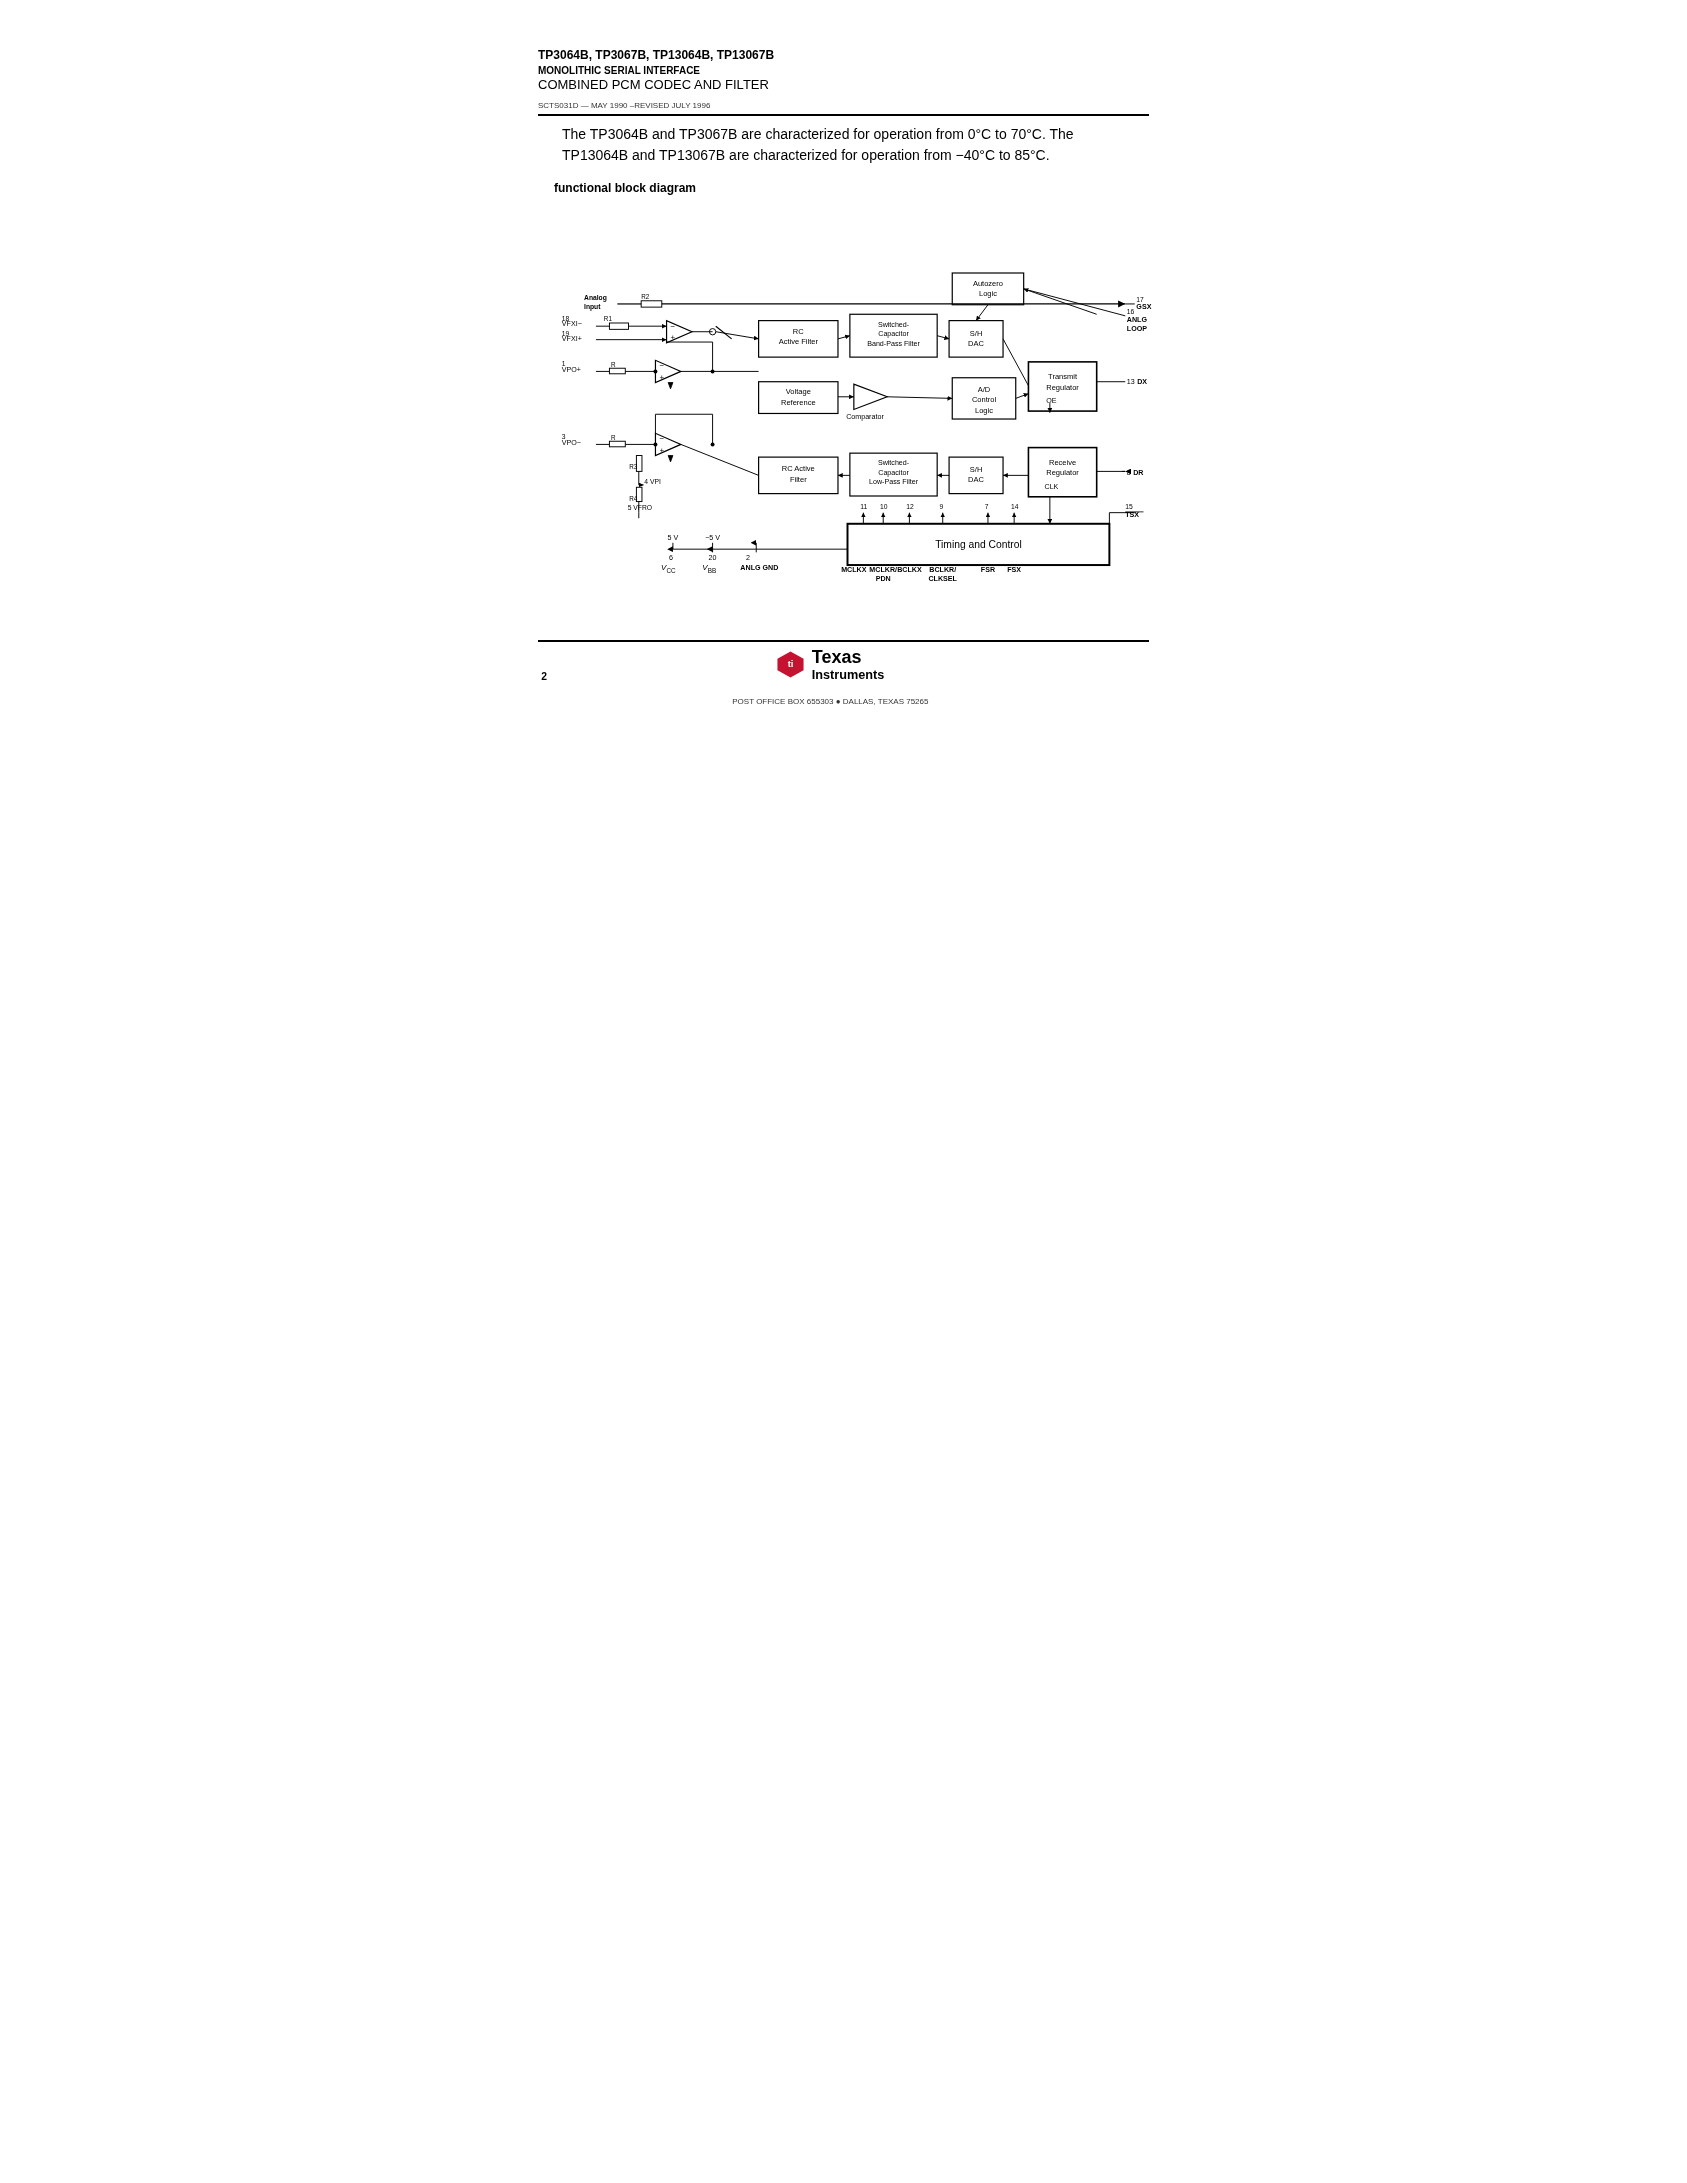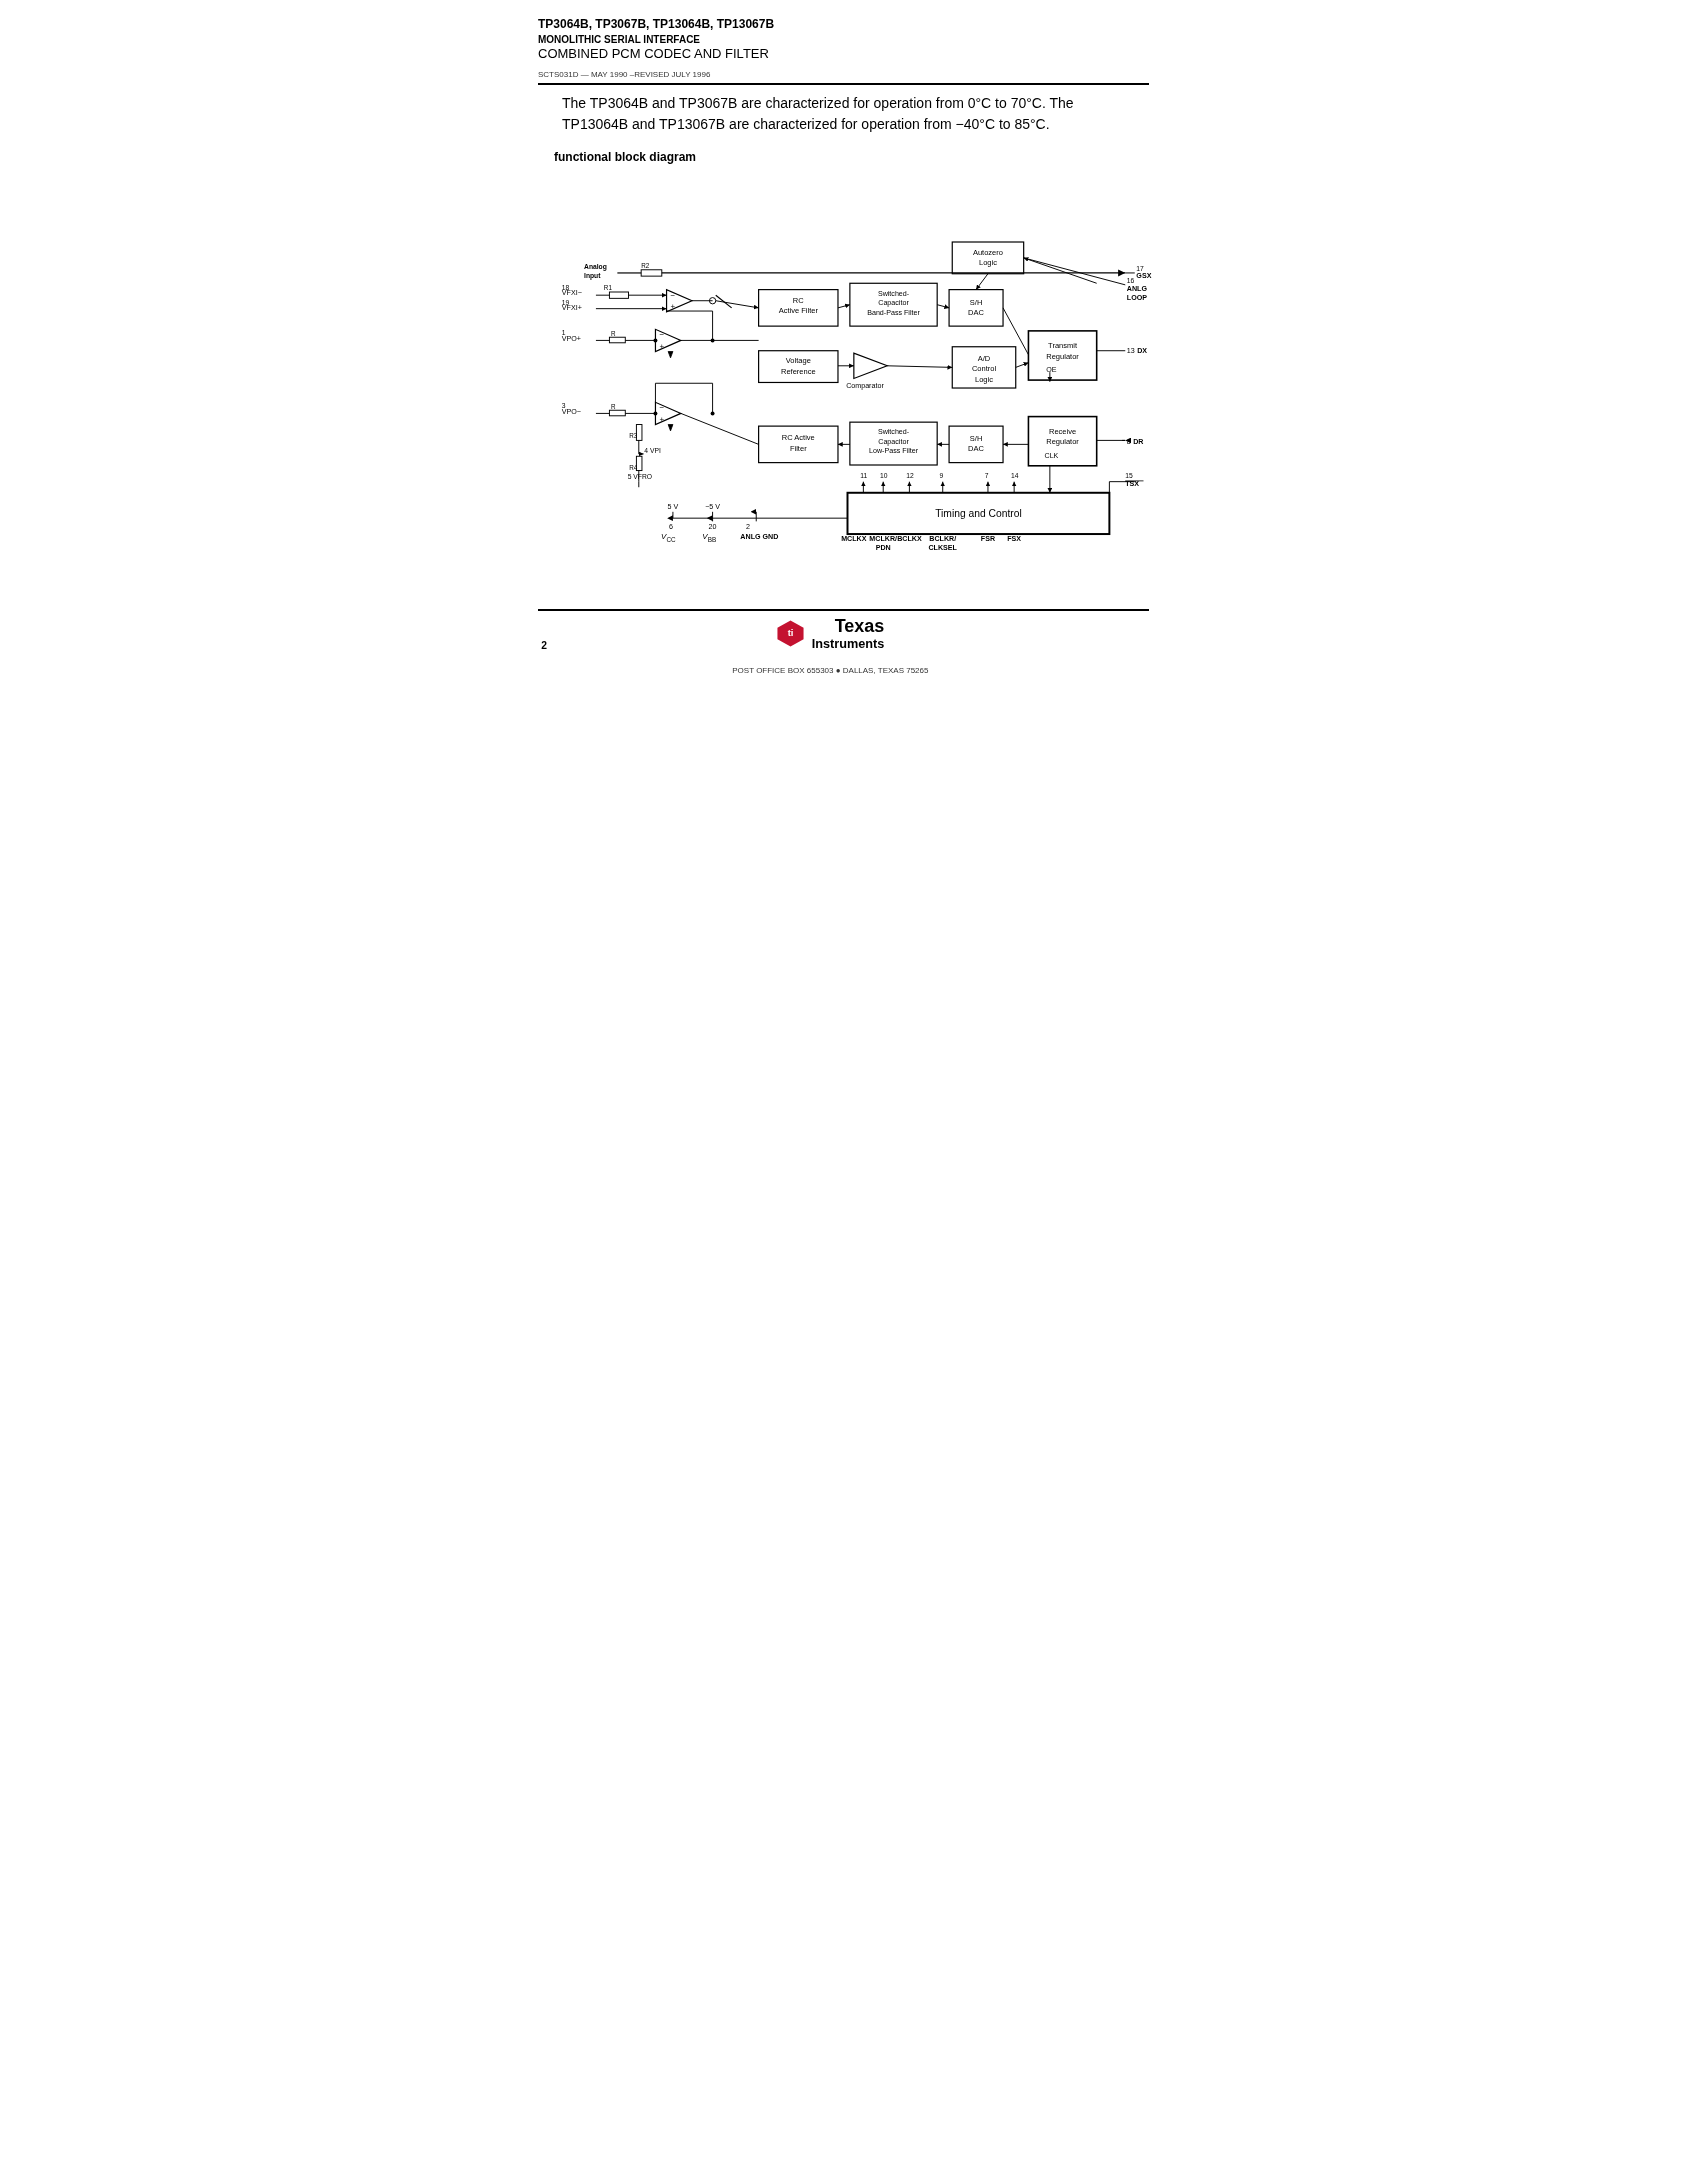--- a/index.html
+++ b/index.html
@@ -11,20 +11,21 @@
       width: 675px;
       margin: 0 auto;
       padding: 16px 32px;
     }
 
     
     .header-title {
       font-size: 12px;
       font-weight: bold;
       line-height: 1.4;
+      margin-top: 31px;
     }
     .header-subtitle {
       font-size: 10px;
       font-weight: bold;
       line-height: 1.3;
       text-transform: uppercase;
     }
     .header-sub2 {
       font-size: 13px;
       font-weight: normal;
@@ -85,21 +86,20 @@
       padding: 0 3.2px;
     }
     .footer-page {
       font-size: 10.3px;
       font-weight: bold;
     }
     .footer-center {
       display: flex;
       flex-direction: column;
       align-items: center;
-      text-align: right;
     }
     .footer-logo {
       display: flex;
       align-items: center;
       gap: 6.4px;
     }
     .footer-logo-text {
       font-size: 14.3px;
       font-weight: bold;
       line-height: 1.2;

